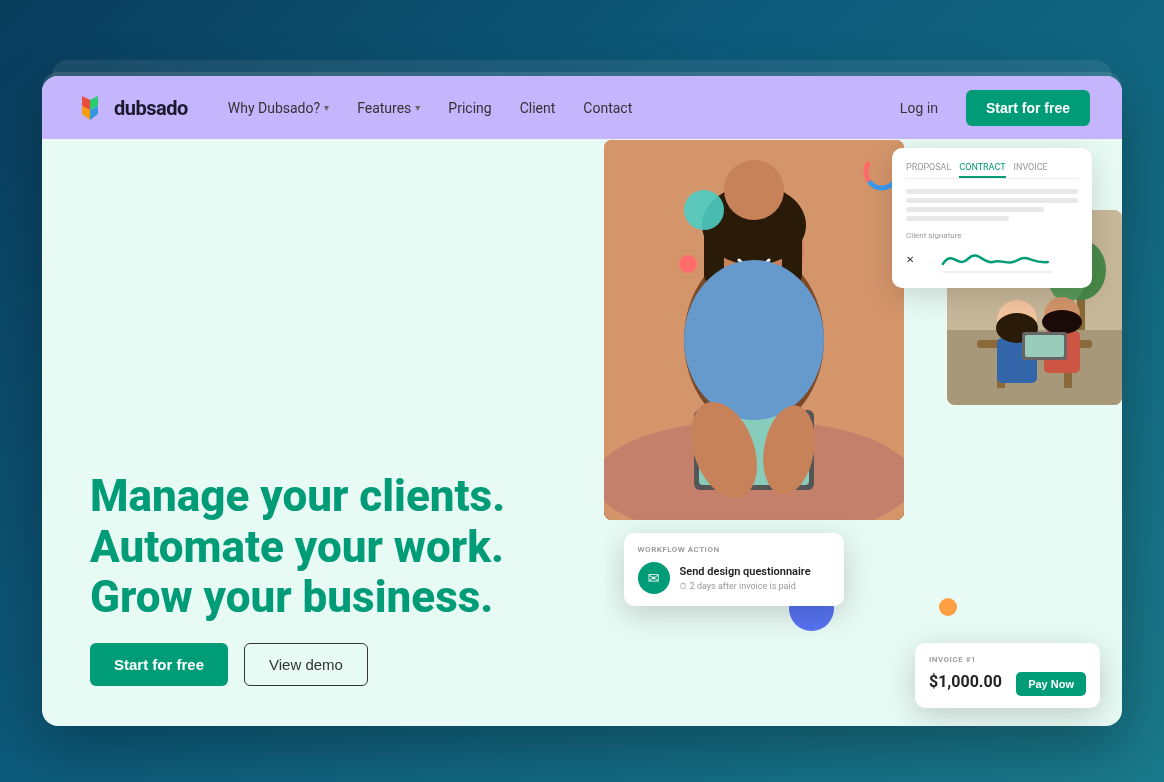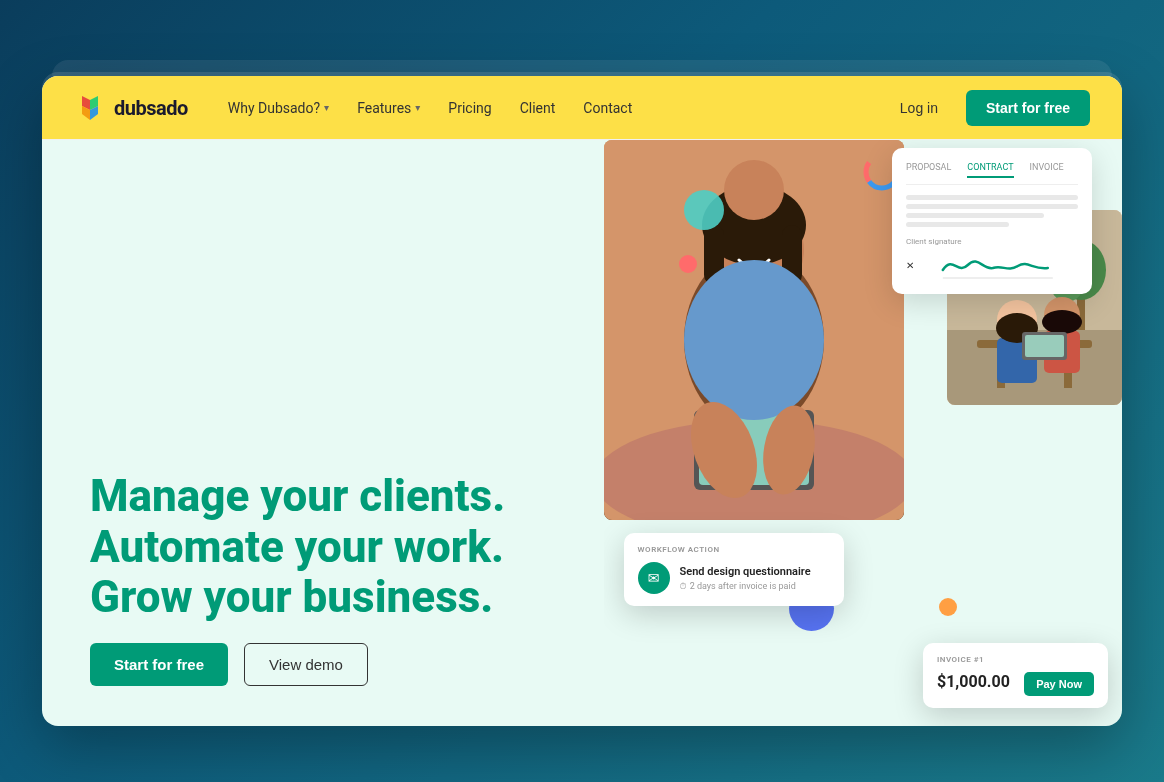--- a/index.html
+++ b/index.html
@@ -45,21 +45,21 @@
       overflow: hidden;
       box-shadow: 0 20px 60px rgba(0,0,0,0.3);
     }
 
     
     .navbar {
       display: flex;
       align-items: center;
       padding: 0 32px;
       height: 64px;
-      background: #fde047;
+      background: #c4b5fd;
       border-bottom: 1px solid #f0f0f0;
       position: relative;
       z-index: 10;
     }
     .logo-area {
       display: flex;
       align-items: center;
       gap: 8px;
       margin-right: 28px;
     }
@@ -233,24 +233,23 @@
       width: 200px;
       background: white;
       border-radius: 10px;
       padding: 14px;
       box-shadow: 0 8px 30px rgba(0,0,0,0.15);
       z-index: 20;
     }
 
     .contract-tabs {
       display: flex;
-      gap: 16px;
+      gap: 8px;
       margin-bottom: 10px;
       border-bottom: 1px solid #eee;
-      padding-bottom: 6px;
     }
     .contract-tab {
       font-size: 9px;
       color: #999;
       cursor: pointer;
       padding-bottom: 4px;
     }
     .contract-tab.active {
       color: #009b77;
       border-bottom: 2px solid #009b77;
@@ -353,21 +352,21 @@
       color: #999;
       display: flex;
       align-items: center;
       gap: 3px;
     }
 
     
     .ui-card-invoice {
       position: absolute;
       bottom: 18px;
-      right: 14px;
+      right: 22px;
       width: 185px;
       background: white;
       border-radius: 10px;
       padding: 12px 14px;
       box-shadow: 0 8px 30px rgba(0,0,0,0.18);
       z-index: 25;
     }
     .invoice-header {
       font-size: 8px;
       color: #999;

